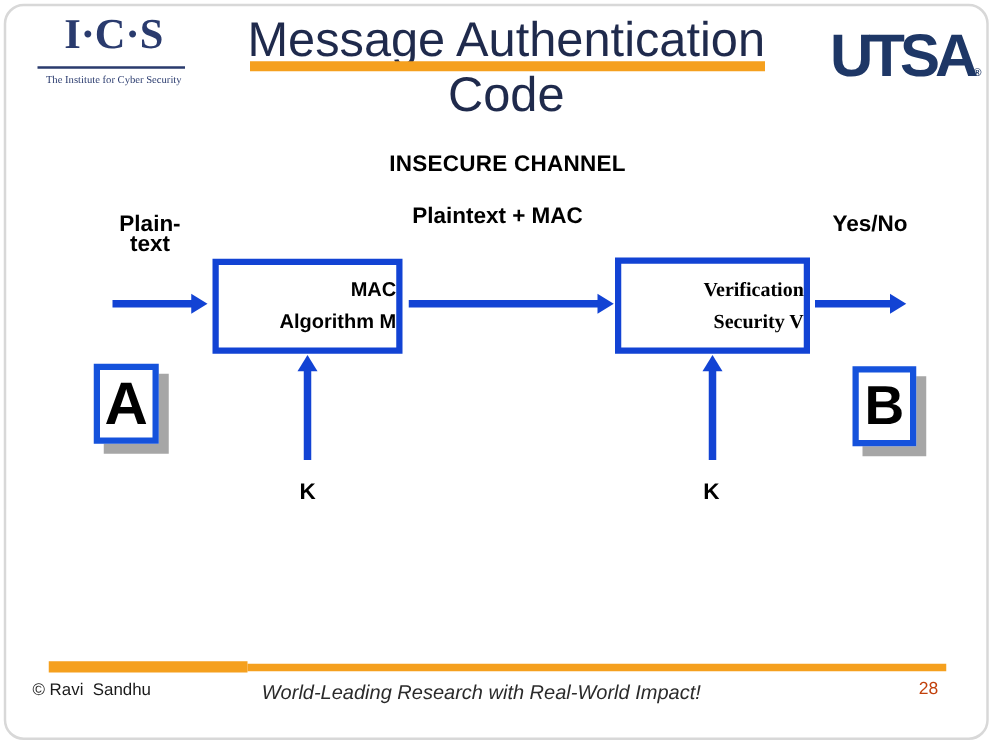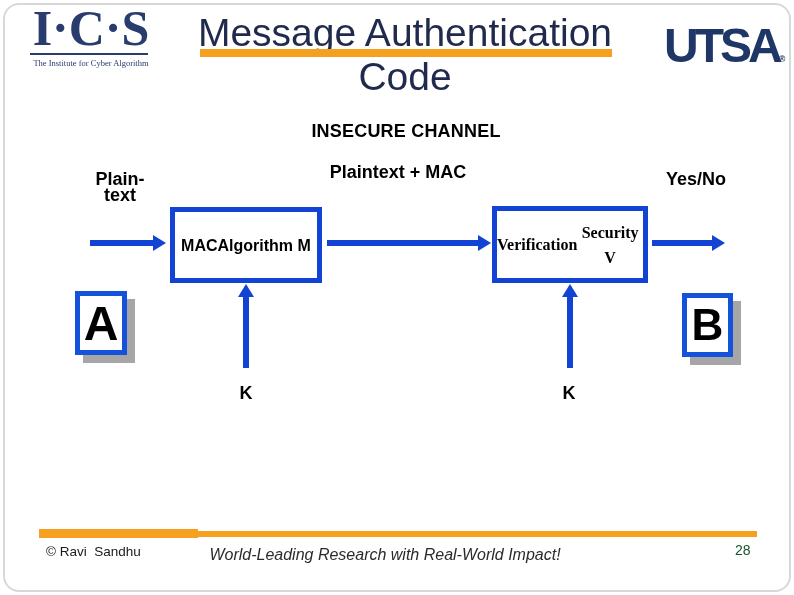--- a/index.html
+++ b/index.html
@@ -26,21 +26,21 @@
     position:absolute; inset:3px;
     border:2px solid #d8d8d8;
     border-radius:16px;
     pointer-events:none;
   }
 
   
   .ics-logo { position:absolute; left:30px; top:6px; width:122px; text-align:center; color:var(--navy-ics); }
   .ics-text {
     font-family:"Liberation Serif", serif;
-    font-weight:bold; font-size:50px; line-height:44px; letter-spacing:0px;
+    font-weight:bold; font-size:34px; line-height:44px; letter-spacing:0px;
   }
   .ics-rule { margin-top:3px; border-top:2px solid var(--navy-ics); width:118px; }
   .ics-sub {
     margin-top:3px;
     font-family:"Liberation Serif", serif;
     font-size:8.5px; white-space:nowrap;
   }
 
   .title {
     position:absolute; left:170px; top:11px; width:470px;
@@ -68,21 +68,21 @@
   .input-label    { left:88px;  top:171px; width:64px;  text-align:center; line-height:16px; }
   .output-label   { left:666px; top:169px; width:64px; }
   .key-label-left  { left:238px; top:383px; width:16px; text-align:center; }
   .key-label-right { left:561px; top:383px; width:16px; text-align:center; }
 
   
   .algo-box {
     position:absolute;
     border:5px solid var(--diagram-blue);
     background:#ffffff;
-    display:flex; flex-direction:row; justify-content:center; align-items:center;
+    display:flex; flex-direction:column; justify-content:center; align-items:flex-end;
     font-weight:bold; font-size:16px; line-height:25px;
     color:var(--text-black); text-align:center;
   }
   .mac-box    { left:170px; top:207px; width:152px; height:76px; }
   .verify-box { left:492px; top:206px; width:156px; height:77px;font-family:Liberation Serif, serif; }
 
   
   .party-box {
     position:absolute;
     border:5px solid var(--party-box-blue);
@@ -110,39 +110,39 @@
   .plaintext-arrow     { left:90px;  top:235px; width:76px; }
   .mac-to-verify-arrow { left:327px; top:235px; width:164px; }
   .yesno-arrow         { left:652px; top:235px; width:73px; }
   .key-arrow-left      { left:238px; top:284px; height:84px; }
   .key-arrow-right     { left:562px; top:284px; height:84px; }
 
   
   .footer-bar-left  { position:absolute; left:39px;  top:529px; width:159px; height:9px; background:var(--accent-orange); }
   .footer-bar-right { position:absolute; left:198px; top:531px; width:559px; height:6px; background:var(--accent-orange); }
   .copyright {
-    position:absolute; left:46px; top:544px;
+    position:absolute; left:26px; top:544px;
     font-size:13.5px; color:#1a1a1a; white-space:pre;
   }
   .tagline {
     position:absolute; left:205px; top:546px; width:360px; text-align:center;
     font-style:italic; font-size:16px; color:#2b2b2b; white-space:nowrap;
   }
-  .page-number { position:absolute; left:735px; top:542px; font-size:14px; color:#14532d; }
+  .page-number { position:absolute; left:735px; top:542px; font-size:14px; color:#c2410c; }
 </style>
 </head>
 <body>
 
 <div class="slide">
   <div class="slide-border"></div>
 
   <div class="ics-logo">
     <div class="ics-text">I·C·S</div>
     <div class="ics-rule"></div>
-    <div class="ics-sub">The Institute for Cyber Algorithm</div>
+    <div class="ics-sub">The Institute for Cyber Security</div>
   </div>
 
   <h1 class="title">Message Authentication Code</h1>
   <div class="title-underline"></div>
 
   <div class="utsa-logo"><span>UTSA</span><span class="reg">®</span></div>
 
   <div class="lbl channel-label">INSECURE CHANNEL</div>
   <div class="lbl message-label">Plaintext + MAC</div>
   <div class="lbl input-label"><span>Plain-</span><br><span>text</span></div>

